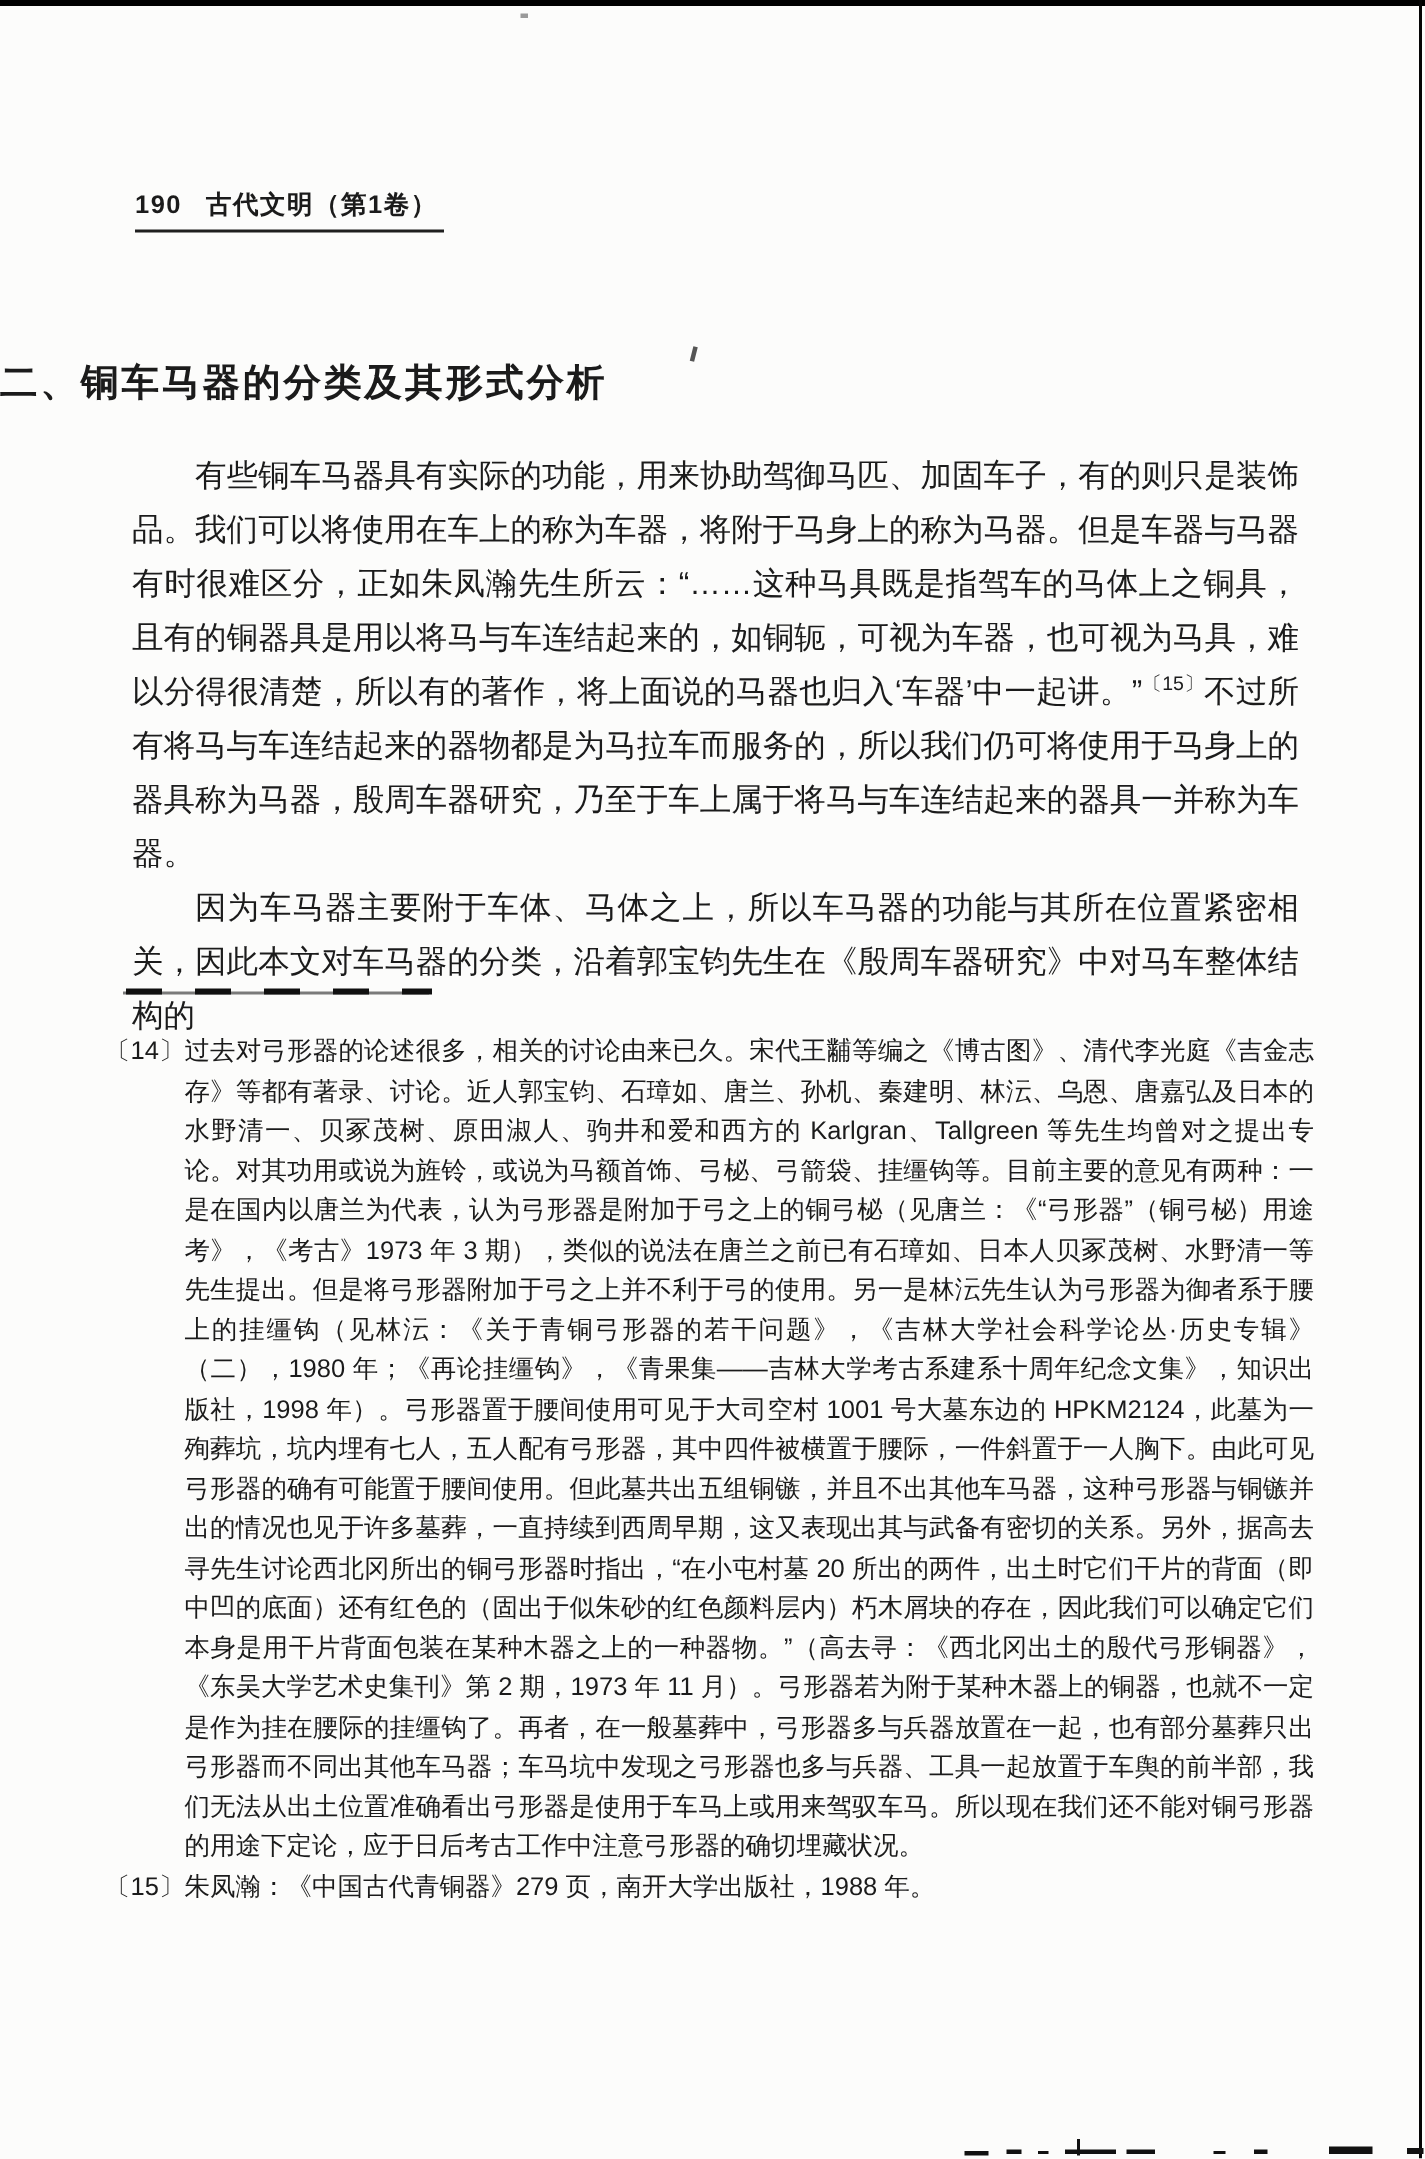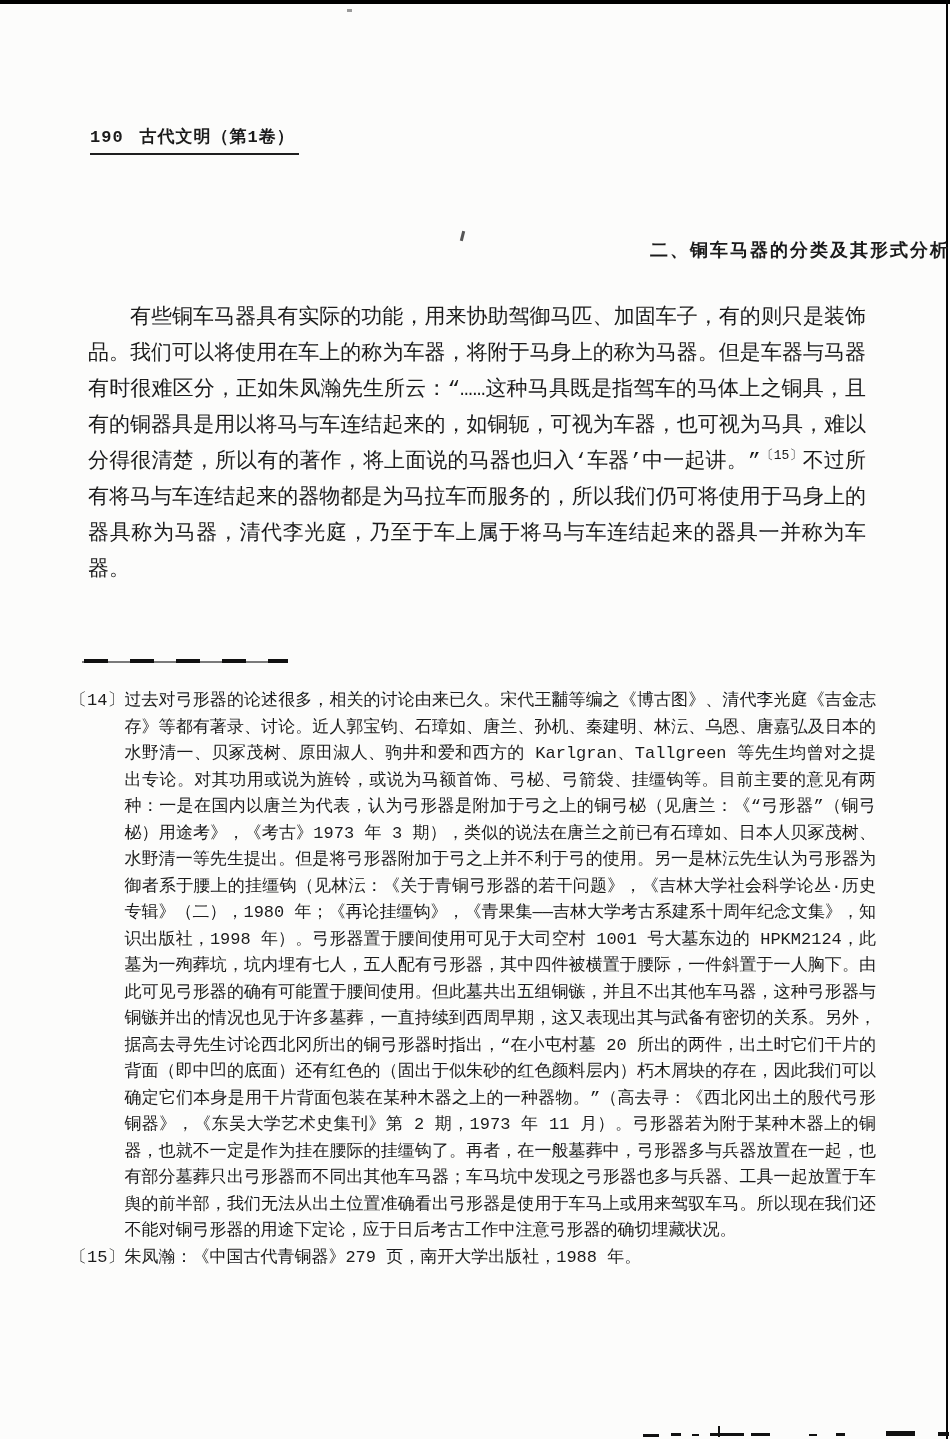--- a/index.html
+++ b/index.html
@@ -2,21 +2,21 @@
 <html><head>
 <meta charset="utf-8">
 <style>
   html, body { margin: 0; padding: 0; }
   .page {
     position: relative;
     width: 950px;
     height: 1439px;
     background: #fcfcfb;
     color: #1b1b1b;
-    font-family: Liberation Mono, monospace;
+    font-family: Liberation Sans, sans-serif;
     overflow: hidden;
   }
 
   
   .top-bar { position: absolute; top: 0; left: 0; width: 950px; height: 4px; background: #000; }
   .right-line { position: absolute; top: 0; left: 946px; width: 2px; height: 1439px; background: #050505; }
   .speck1 { position: absolute; left: 347px; top: 9px; width: 5px; height: 3px; background: #9a9a9a; }
   .speck2 { position: absolute; left: 461px; top: 231px; width: 3px; height: 10px; background: #555; transform: rotate(14deg); }
   .bmark { position: absolute; background: #111; }
   .m1 { left: 643px; top: 1434px; width: 16px; height: 3px; }
@@ -46,22 +46,22 @@
   
   .intro {
     position: absolute;
     top: 176px; left: 88px; width: 778px;
     font-size: 21px; line-height: 34px;
     text-align: justify;
   }
   .section-title {
     position: absolute;
     top: 238px; left: 0; width: 950px;
-    text-align: right;
-    font-size: 18px; font-weight: bold;
+    text-align: left;
+    font-size: 25px; font-weight: bold;
     letter-spacing: 2px;
   }
   .para {
     position: absolute;
     left: 88px; width: 778px;
     font-size: 21px; line-height: 36px;
     text-align: justify;
     text-indent: 2em;
   }
   .p1 { top: 300px; }
@@ -113,23 +113,24 @@
   <div class="bmark m9"></div>
 
   <div class="header">
     <span class="pagenum">190</span><span>古代文明（第1卷）</span>
   </div>
 
 
   <div class="section-title">二、铜车马器的分类及其形式分析</div>
 
   <div class="para p1">
-    <span>有些铜车马器具有实际的功能，用来协助驾御马匹、加固车子，有的则只是装饰品。我们可以将使用在车上的称为车器，将附于马身上的称为马器。但是车器与马器有时很难区分，正如朱凤瀚先生所云：“……这种马具既是指驾车的马体上之铜具，且有的铜器具是用以将马与车连结起来的，如铜轭，可视为车器，也可视为马具，难以分得很清楚，所以有的著作，将上面说的马器也归入‘车器’中一起讲。”</span><sup class="ref">〔15〕</sup><span>不过所有将马与车连结起来的器物都是为马拉车而服务的，所以我们仍可将使用于马身上的器具称为马器，清代李光庭，乃至于车上属于将马与车连结起来的器具一并称为车器。</span>
+    <span>有些铜车马器具有实际的功能，用来协助驾御马匹、加固车子，有的则只是装饰品。我们可以将使用在车上的称为车器，将附于马身上的称为马器。但是车器与马器有时很难区分，正如朱凤瀚先生所云：“……这种马具既是指驾车的马体上之铜具，且有的铜器具是用以将马与车连结起来的，如铜轭，可视为车器，也可视为马具，难以分得很清楚，所以有的著作，将上面说的马器也归入‘车器’中一起讲。”</span><sup class="ref">〔15〕</sup><span>不过所有将马与车连结起来的器物都是为马拉车而服务的，所以我们仍可将使用于马身上的器具称为马器，殷周车器研究，乃至于车上属于将马与车连结起来的器具一并称为车器。</span>
   </div>
 
+  <div class="para p2">因为车马器主要附于车体、马体之上，所以车马器的功能与其所在位置紧密相关，因此本文对车马器的分类，沿着郭宝钧先生在《殷周车器研究》中对马车整体结构的</div>
 
   <div class="fn-sep"></div>
 
   <div class="footnotes">
     <div class="footnote">
       <span class="fn-label">〔14〕</span>
       <span class="fn-text">过去对弓形器的论述很多，相关的讨论由来已久。宋代王黼等编之《博古图》、清代李光庭《吉金志存》等都有著录、讨论。近人郭宝钧、石璋如、唐兰、孙机、秦建明、林沄、乌恩、唐嘉弘及日本的水野清一、贝冢茂树、原田淑人、驹井和爱和西方的 Karlgran、Tallgreen 等先生均曾对之提出专论。对其功用或说为旌铃，或说为马额首饰、弓柲、弓箭袋、挂缰钩等。目前主要的意见有两种：一是在国内以唐兰为代表，认为弓形器是附加于弓之上的铜弓柲（见唐兰：《“弓形器”（铜弓柲）用途考》，《考古》1973 年 3 期），类似的说法在唐兰之前已有石璋如、日本人贝冢茂树、水野清一等先生提出。但是将弓形器附加于弓之上并不利于弓的使用。另一是林沄先生认为弓形器为御者系于腰上的挂缰钩（见林沄：《关于青铜弓形器的若干问题》，《吉林大学社会科学论丛·历史专辑》（二），1980 年；《再论挂缰钩》，《青果集——吉林大学考古系建系十周年纪念文集》，知识出版社，1998 年）。弓形器置于腰间使用可见于大司空村 1001 号大墓东边的 HPKM2124，此墓为一殉葬坑，坑内埋有七人，五人配有弓形器，其中四件被横置于腰际，一件斜置于一人胸下。由此可见弓形器的确有可能置于腰间使用。但此墓共出五组铜镞，并且不出其他车马器，这种弓形器与铜镞并出的情况也见于许多墓葬，一直持续到西周早期，这又表现出其与武备有密切的关系。另外，据高去寻先生讨论西北冈所出的铜弓形器时指出，“在小屯村墓 20 所出的两件，出土时它们干片的背面（即中凹的底面）还有红色的（固出于似朱砂的红色颜料层内）朽木屑块的存在，因此我们可以确定它们本身是用干片背面包装在某种木器之上的一种器物。”（高去寻：《西北冈出土的殷代弓形铜器》，《东吴大学艺术史集刊》第 2 期，1973 年 11 月）。弓形器若为附于某种木器上的铜器，也就不一定是作为挂在腰际的挂缰钩了。再者，在一般墓葬中，弓形器多与兵器放置在一起，也有部分墓葬只出弓形器而不同出其他车马器；车马坑中发现之弓形器也多与兵器、工具一起放置于车舆的前半部，我们无法从出土位置准确看出弓形器是使用于车马上或用来驾驭车马。所以现在我们还不能对铜弓形器的用途下定论，应于日后考古工作中注意弓形器的确切埋藏状况。</span>
     </div>
     <div class="footnote">
       <span class="fn-label">〔15〕</span>

